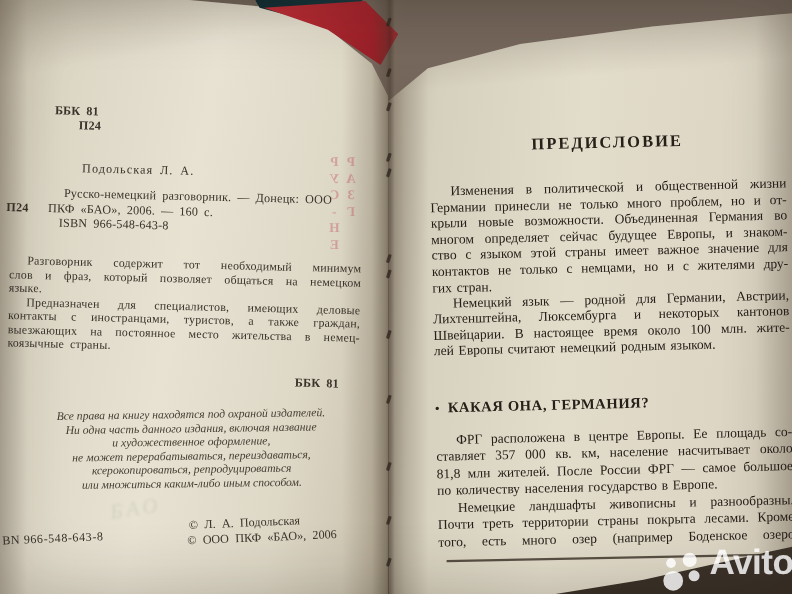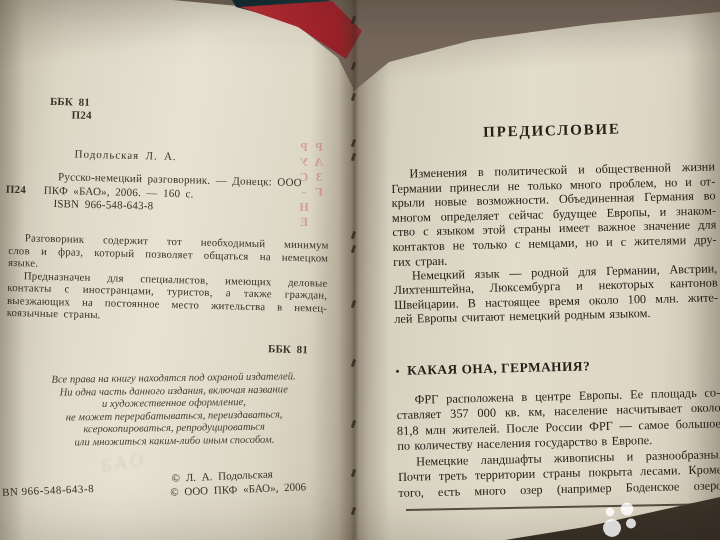--- a/index.html
+++ b/index.html
@@ -198,16 +198,17 @@
 
   <div class="rule"></div>
 
   <div class="watermark">
     <svg class="wm-dots" width="40" height="40" viewBox="0 0 40 40">
       <circle cx="10" cy="27" r="9" fill="rgba(255,255,255,.82)"></circle>
       <circle cx="8" cy="11" r="4.4" fill="rgba(255,255,255,.82)"></circle>
       <circle cx="25" cy="8" r="6.4" fill="rgba(255,255,255,.82)"></circle>
       <circle cx="29" cy="22.5" r="5" fill="rgba(255,255,255,.82)"></circle>
     </svg>
+    <span class="wm-text">Avito</span>
   </div>
 
   <div class="vignette"></div>
 </div>
 
 </body></html>

